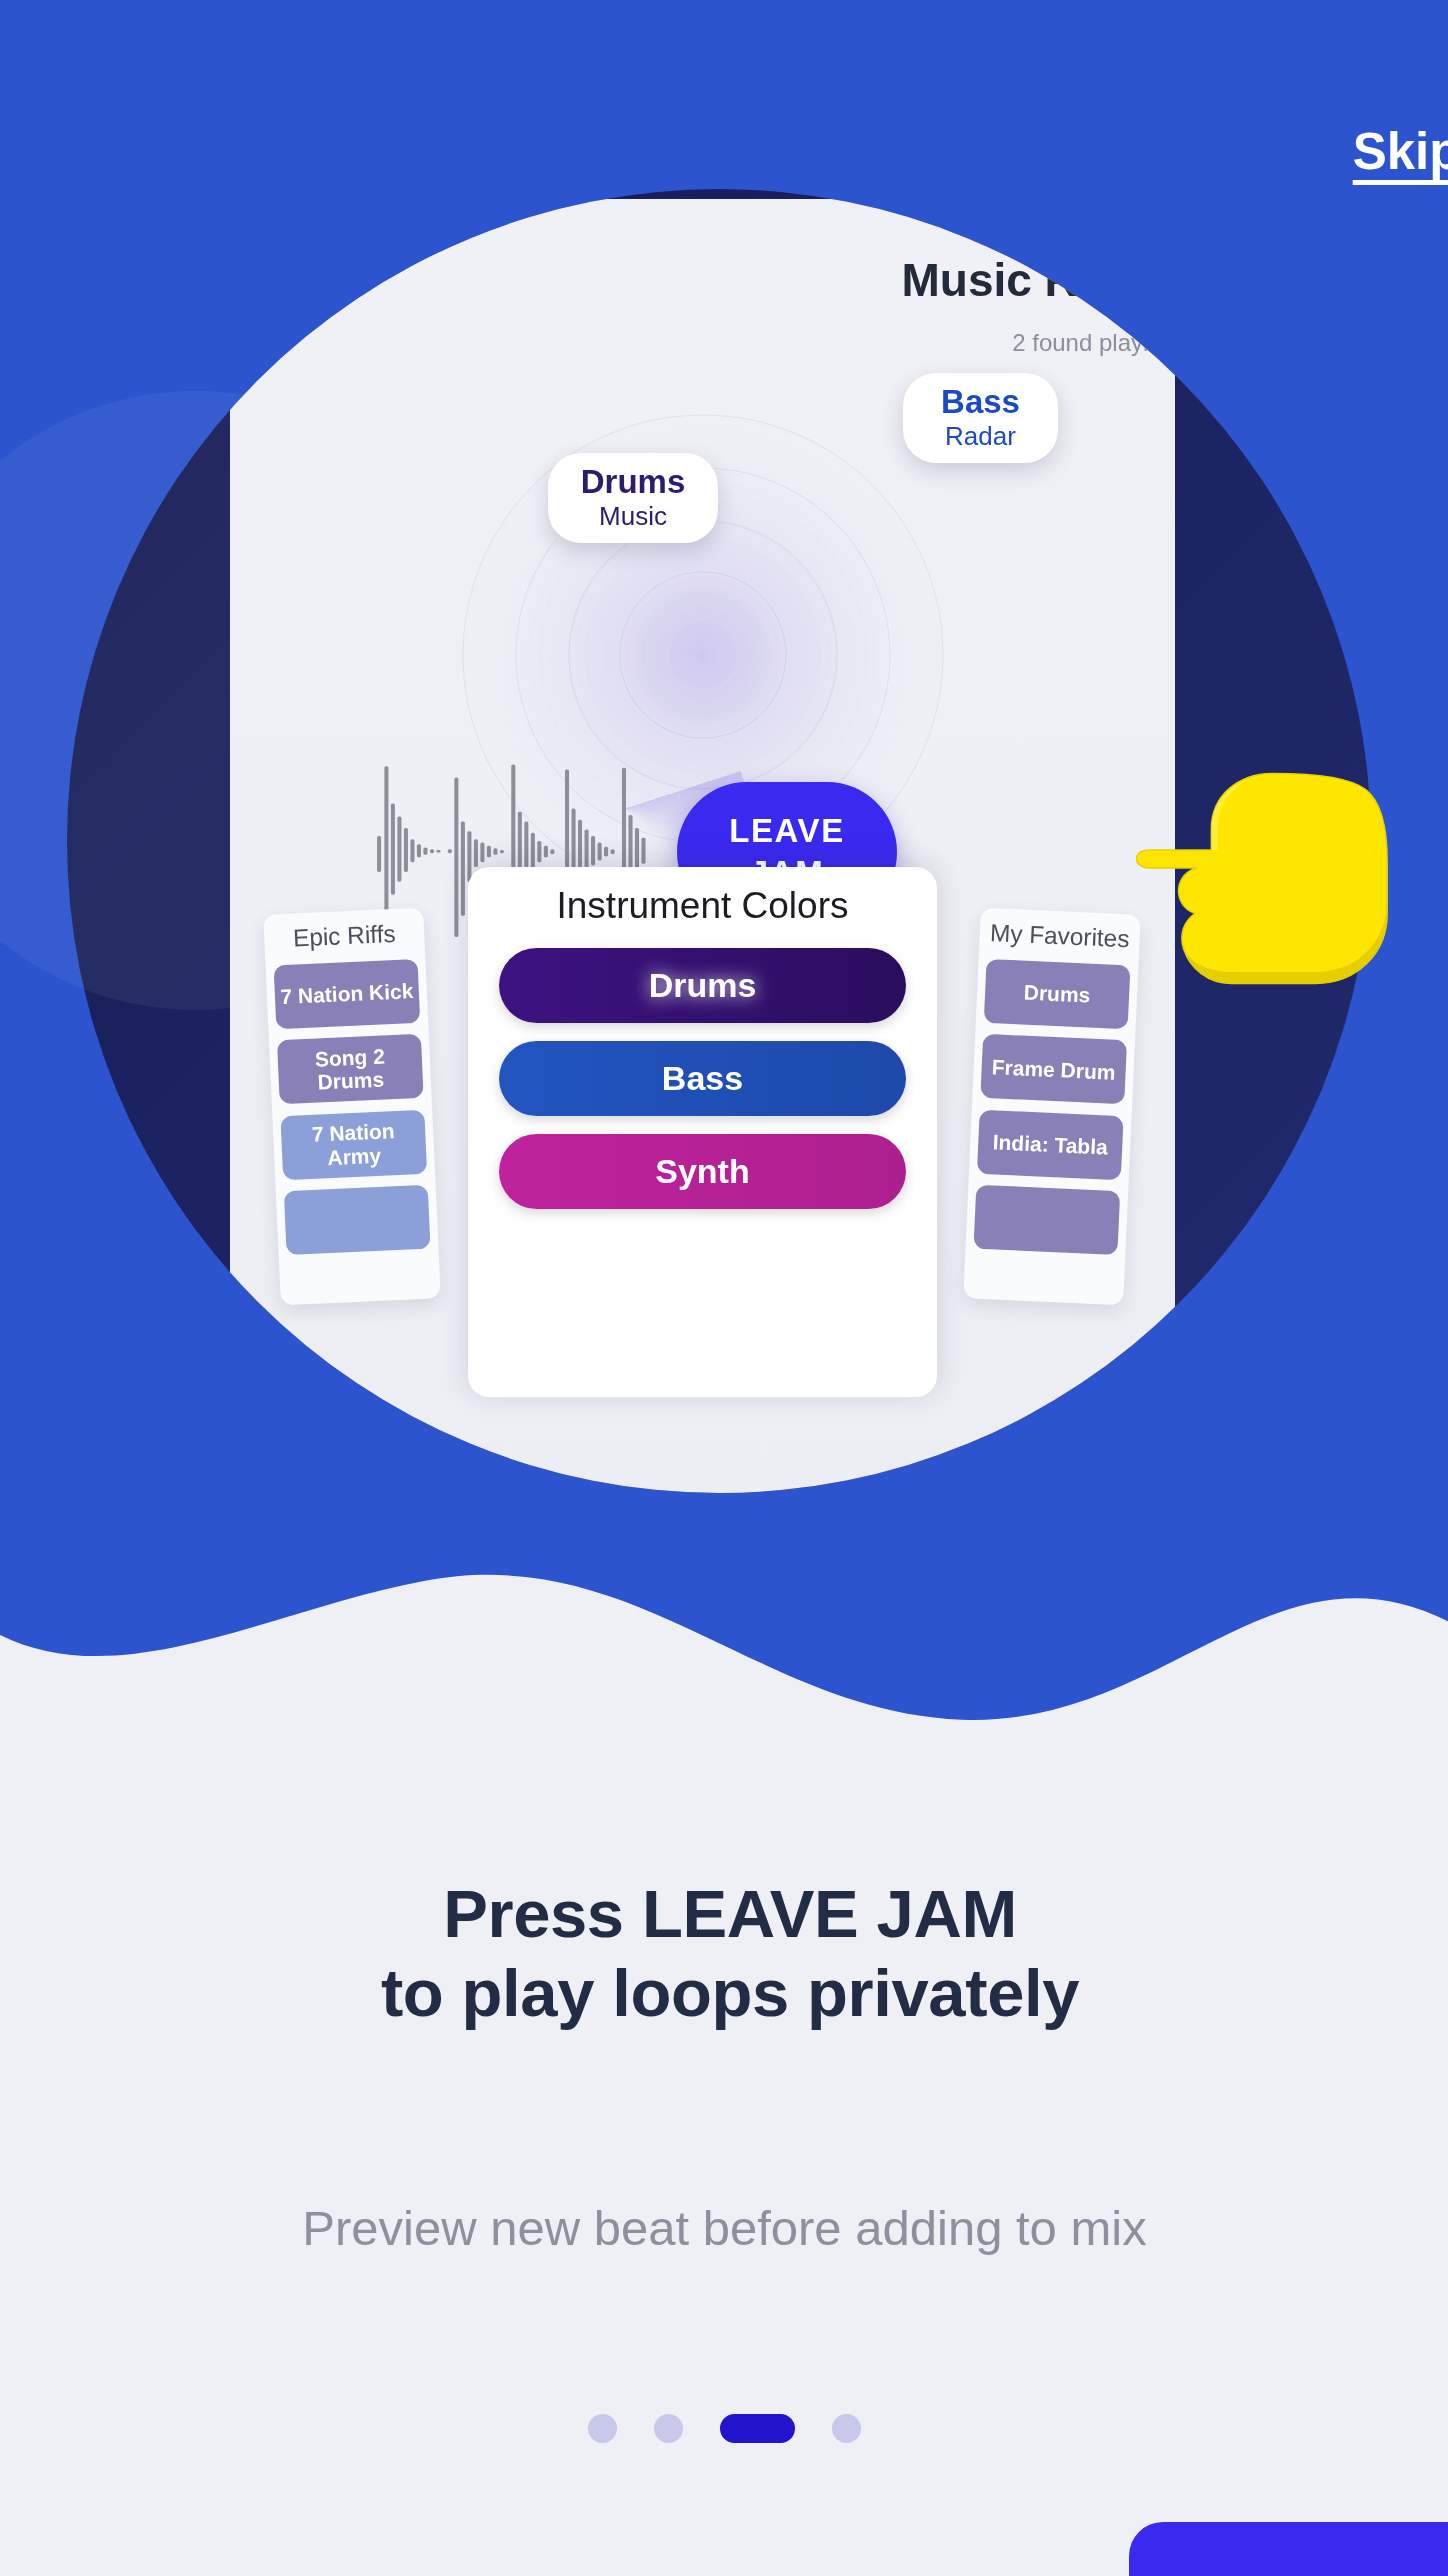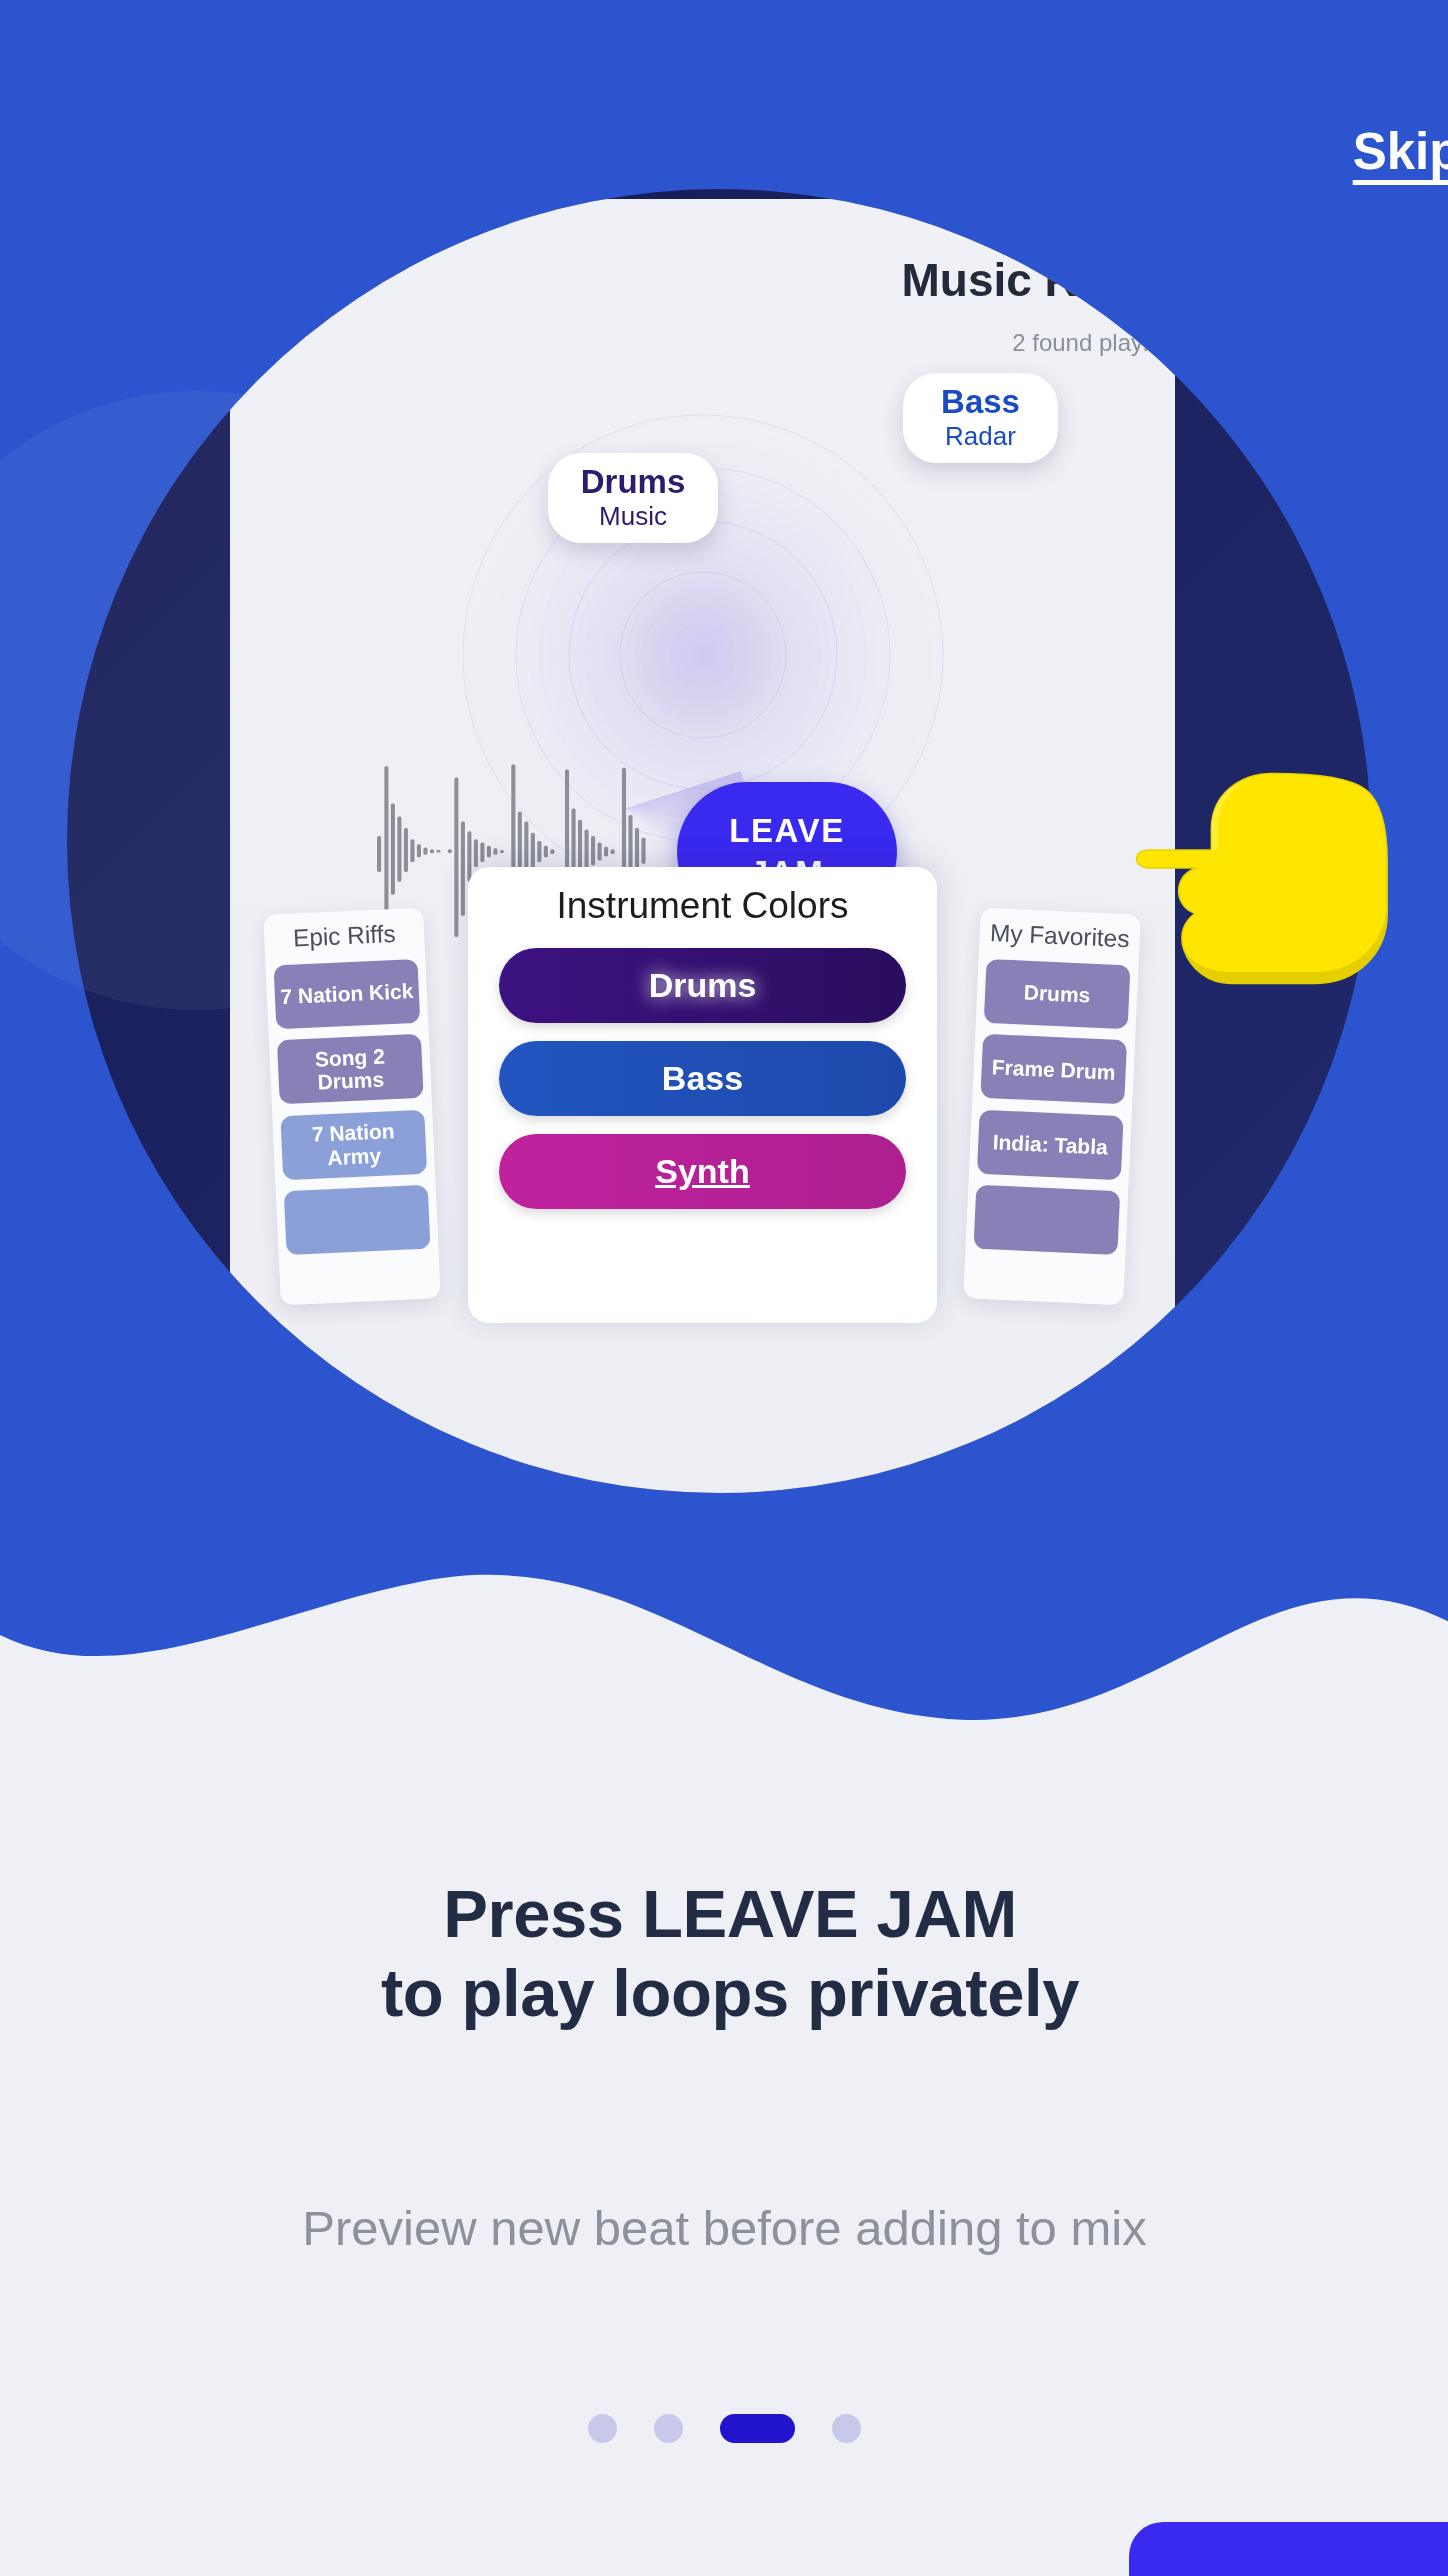--- a/index.html
+++ b/index.html
@@ -121,21 +121,21 @@
   }
   .side-item{
     margin:0 8.1px 11.4px 8.1px; height:64px; border-radius:11.4px;
     display:flex; align-items:center; justify-content:center;
     color:#ffffff; font-size:21px; font-weight:600; text-align:center;
     padding:0 4.9px; line-height:1.1;
   }
 
   
   .sheet{
-    position:absolute; left:238px; top:668px; width:469px; height:456px;
+    position:absolute; left:238px; top:668px; width:469px; height:530px;
     background:#ffffff; border-radius:21px;
     box-shadow:0 -4.9px 28px rgba(40,40,90,0.16);
     z-index:20; padding:18px 31px 0 31px;
   }
   .sheet-title{
     text-align:center; font-size:37px; font-weight:500; color:#1b1d22;
     margin-bottom:21px;
   }
   .inst-btn{
     height:75px; border-radius:41px; margin-bottom:18px;
@@ -277,21 +277,21 @@
         <div class="side-item" style="background:#8a80b8;">Drums</div>
         <div class="side-item" style="background:#8a80b8;">Frame Drum</div>
         <div class="side-item" style="background:#8a80b8;">India: Tabla</div>
         <div class="side-item" style="background:#8a80b8;"></div>
       </div>
 
       <div class="sheet">
         <div class="sheet-title">Instrument Colors</div>
         <div class="inst-btn glow" style="background:linear-gradient(90deg,#3d1282,#2a0d5e);">Drums</div>
         <div class="inst-btn" style="background:linear-gradient(90deg,#2255c0,#1d49ab);">Bass</div>
-        <div class="inst-btn" style="background:linear-gradient(90deg,#c0229e,#ad1f8e);text-decoration:underline;">Synth</div>
+        <div class="inst-btn" style="background:linear-gradient(90deg,#c0229e,#ad1f8e);">Synth</div>
       </div>
 
     </div>
   </div>
 
   <div class="hand">
     <svg width="261" height="244" viewBox="0 0 320 300" xmlns="http://www.w3.org/2000/svg">
       <g>
         <path d="M18,118 L96,118 L96,92 C96,52 128,24 172,24 C226,24 268,30 286,44 C306,60 312,92 312,132
                  L312,196 C312,244 276,282 224,282 L120,282 C92,282 70,264 62,240

